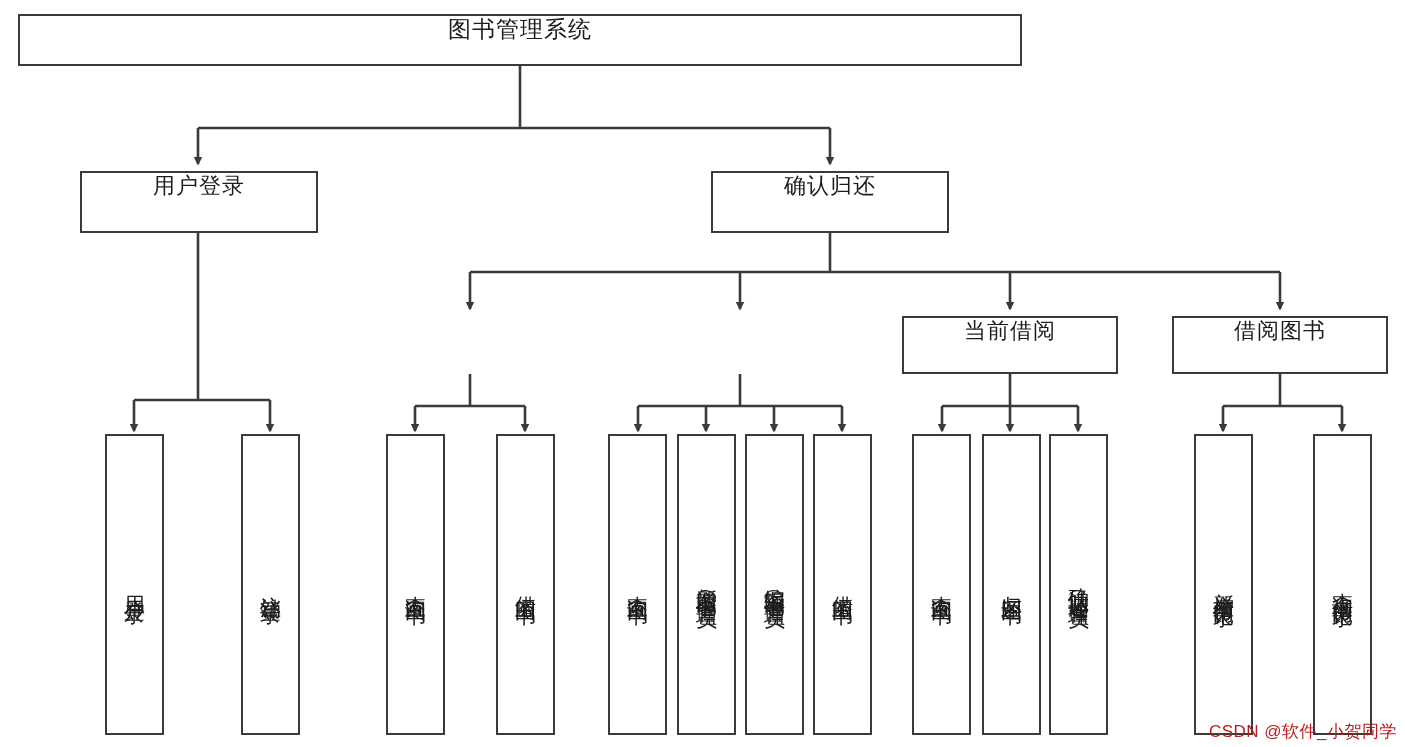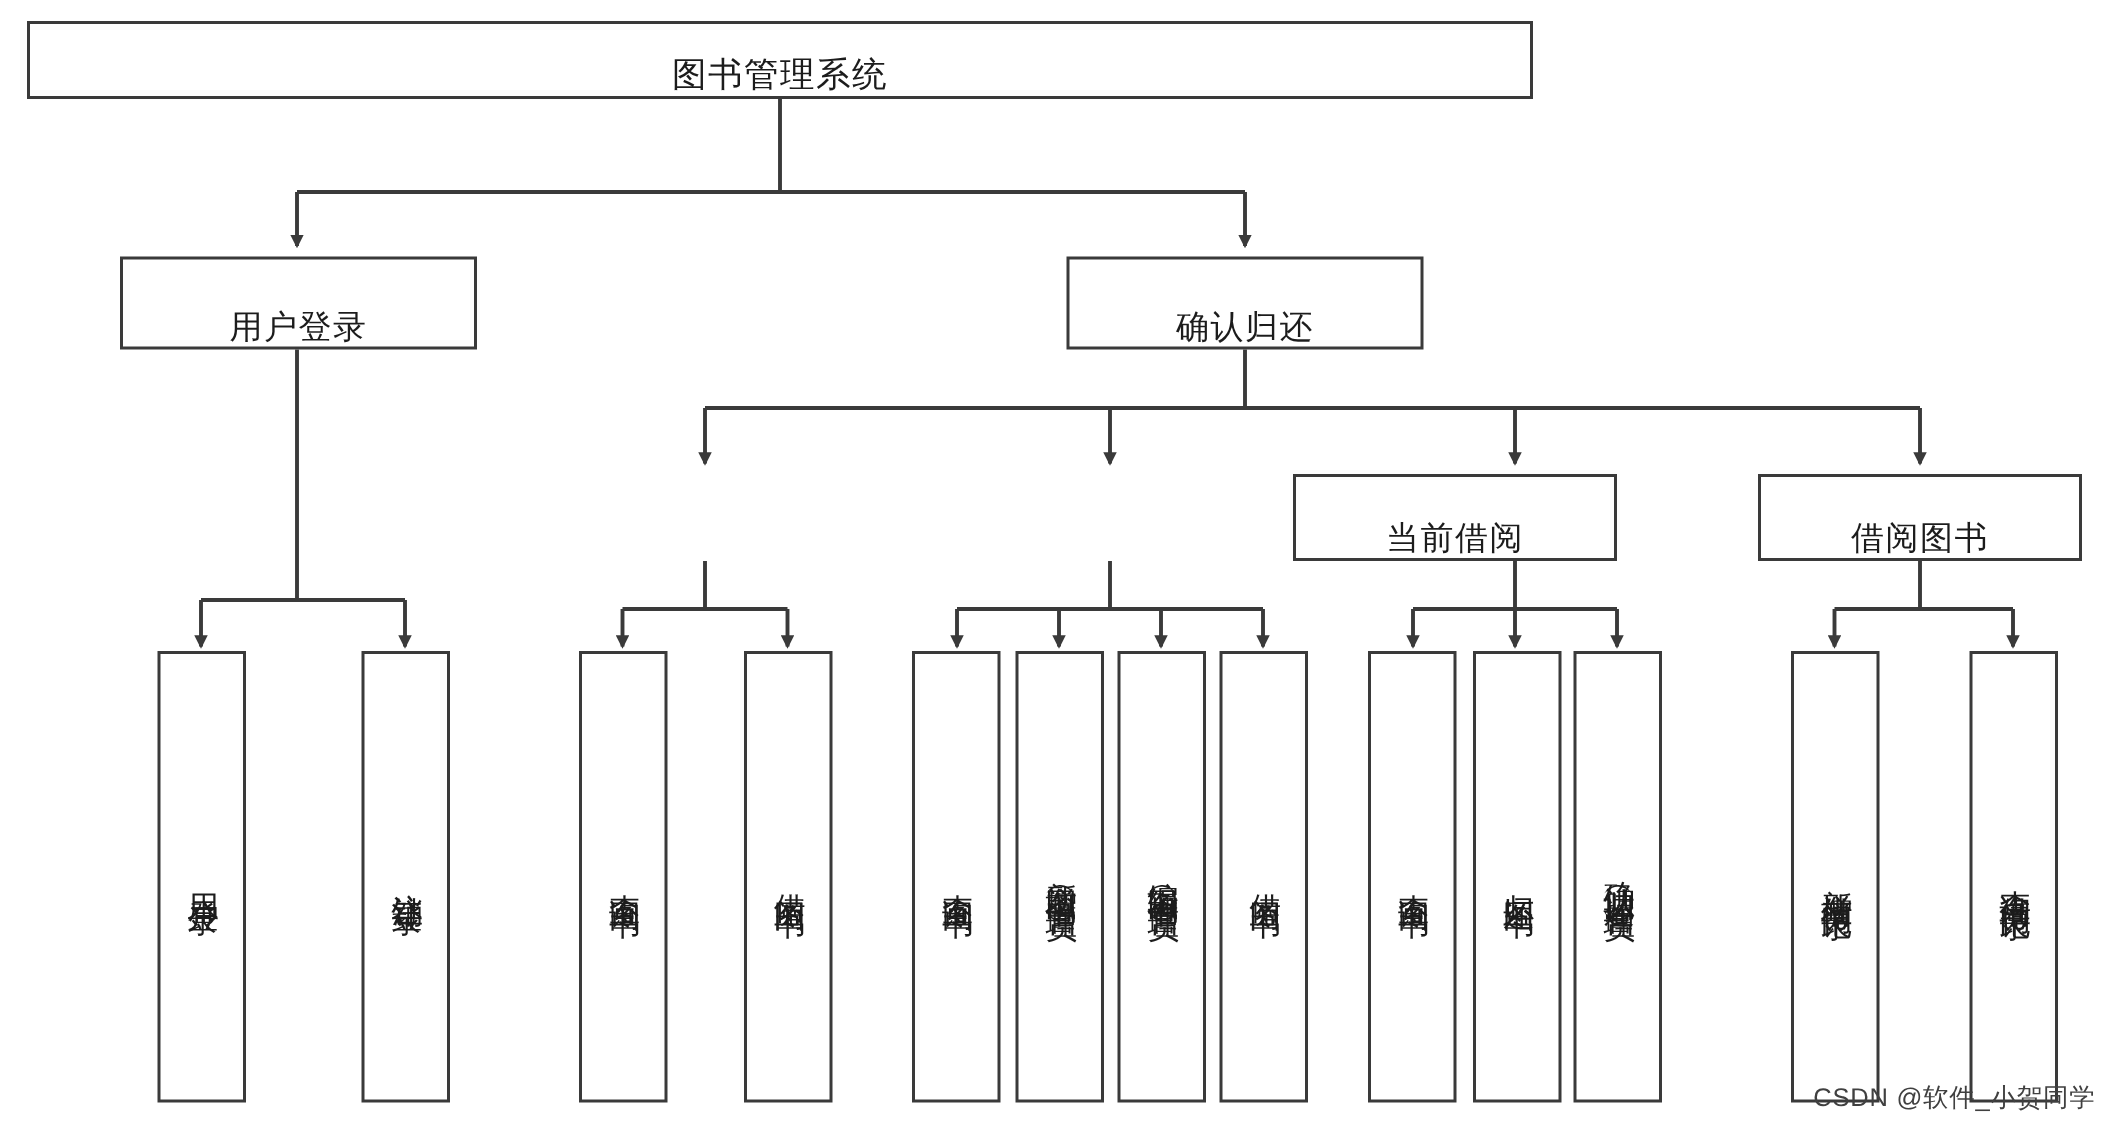--- a/index.html
+++ b/index.html
@@ -24,21 +24,21 @@
     width: 1405px;
     height: 747px;
   }
   .node {
     position: absolute;
     box-sizing: border-box;
     border: 2px solid #3a3a3a;
     background: #ffffff;
     color: #1c1c1c;
     display: flex;
-    align-items: flex-end;
+    align-items: flex-start;
     justify-content: center;
     text-align: center;
   }
   .node-h {
     font-size: 22px;
     letter-spacing: 1px;
     line-height: 1.2;
   }
   .node-root {
     font-size: 23px;
@@ -56,21 +56,21 @@
   .node-v .vlabel {
     writing-mode: vertical-rl;
     text-orientation: upright;
     white-space: nowrap;
   }
   .watermark {
     position: absolute;
     right: 8px;
     bottom: 4px;
     font-size: 17px;
-    color: #404040;
+    color: #b91c1c;
     letter-spacing: 0.5px;
     white-space: nowrap;
     pointer-events: none;
   }
 </style>
 </head>
 <body>
 
 <div id="canvas">
 
@@ -128,21 +128,21 @@
     <span>图书管理系统</span>
   </div>
 
   <div class="node node-h" style="left:80px; top:171px; width:238px; height:62px;">
     <span>用户登录</span>
   </div>
   <div class="node node-h" style="left:711px; top:171px; width:238px; height:62px;">
     <span>确认归还</span>
   </div>
 
-  <div class="node node-h" style="left:862px; top:316px; width:216px; height:58px;">
+  <div class="node node-h" style="left:902px; top:316px; width:216px; height:58px;">
     <span>当前借阅</span>
   </div>
   <div class="node node-h" style="left:1172px; top:316px; width:216px; height:58px;">
     <span>借阅图书</span>
   </div>
 
   <div class="node node-v" style="left:105px; top:434px; width:59px; height:301px;">
     <span class="vlabel">用户登录</span>
   </div>
   <div class="node node-v" style="left:241px; top:434px; width:59px; height:301px;">

